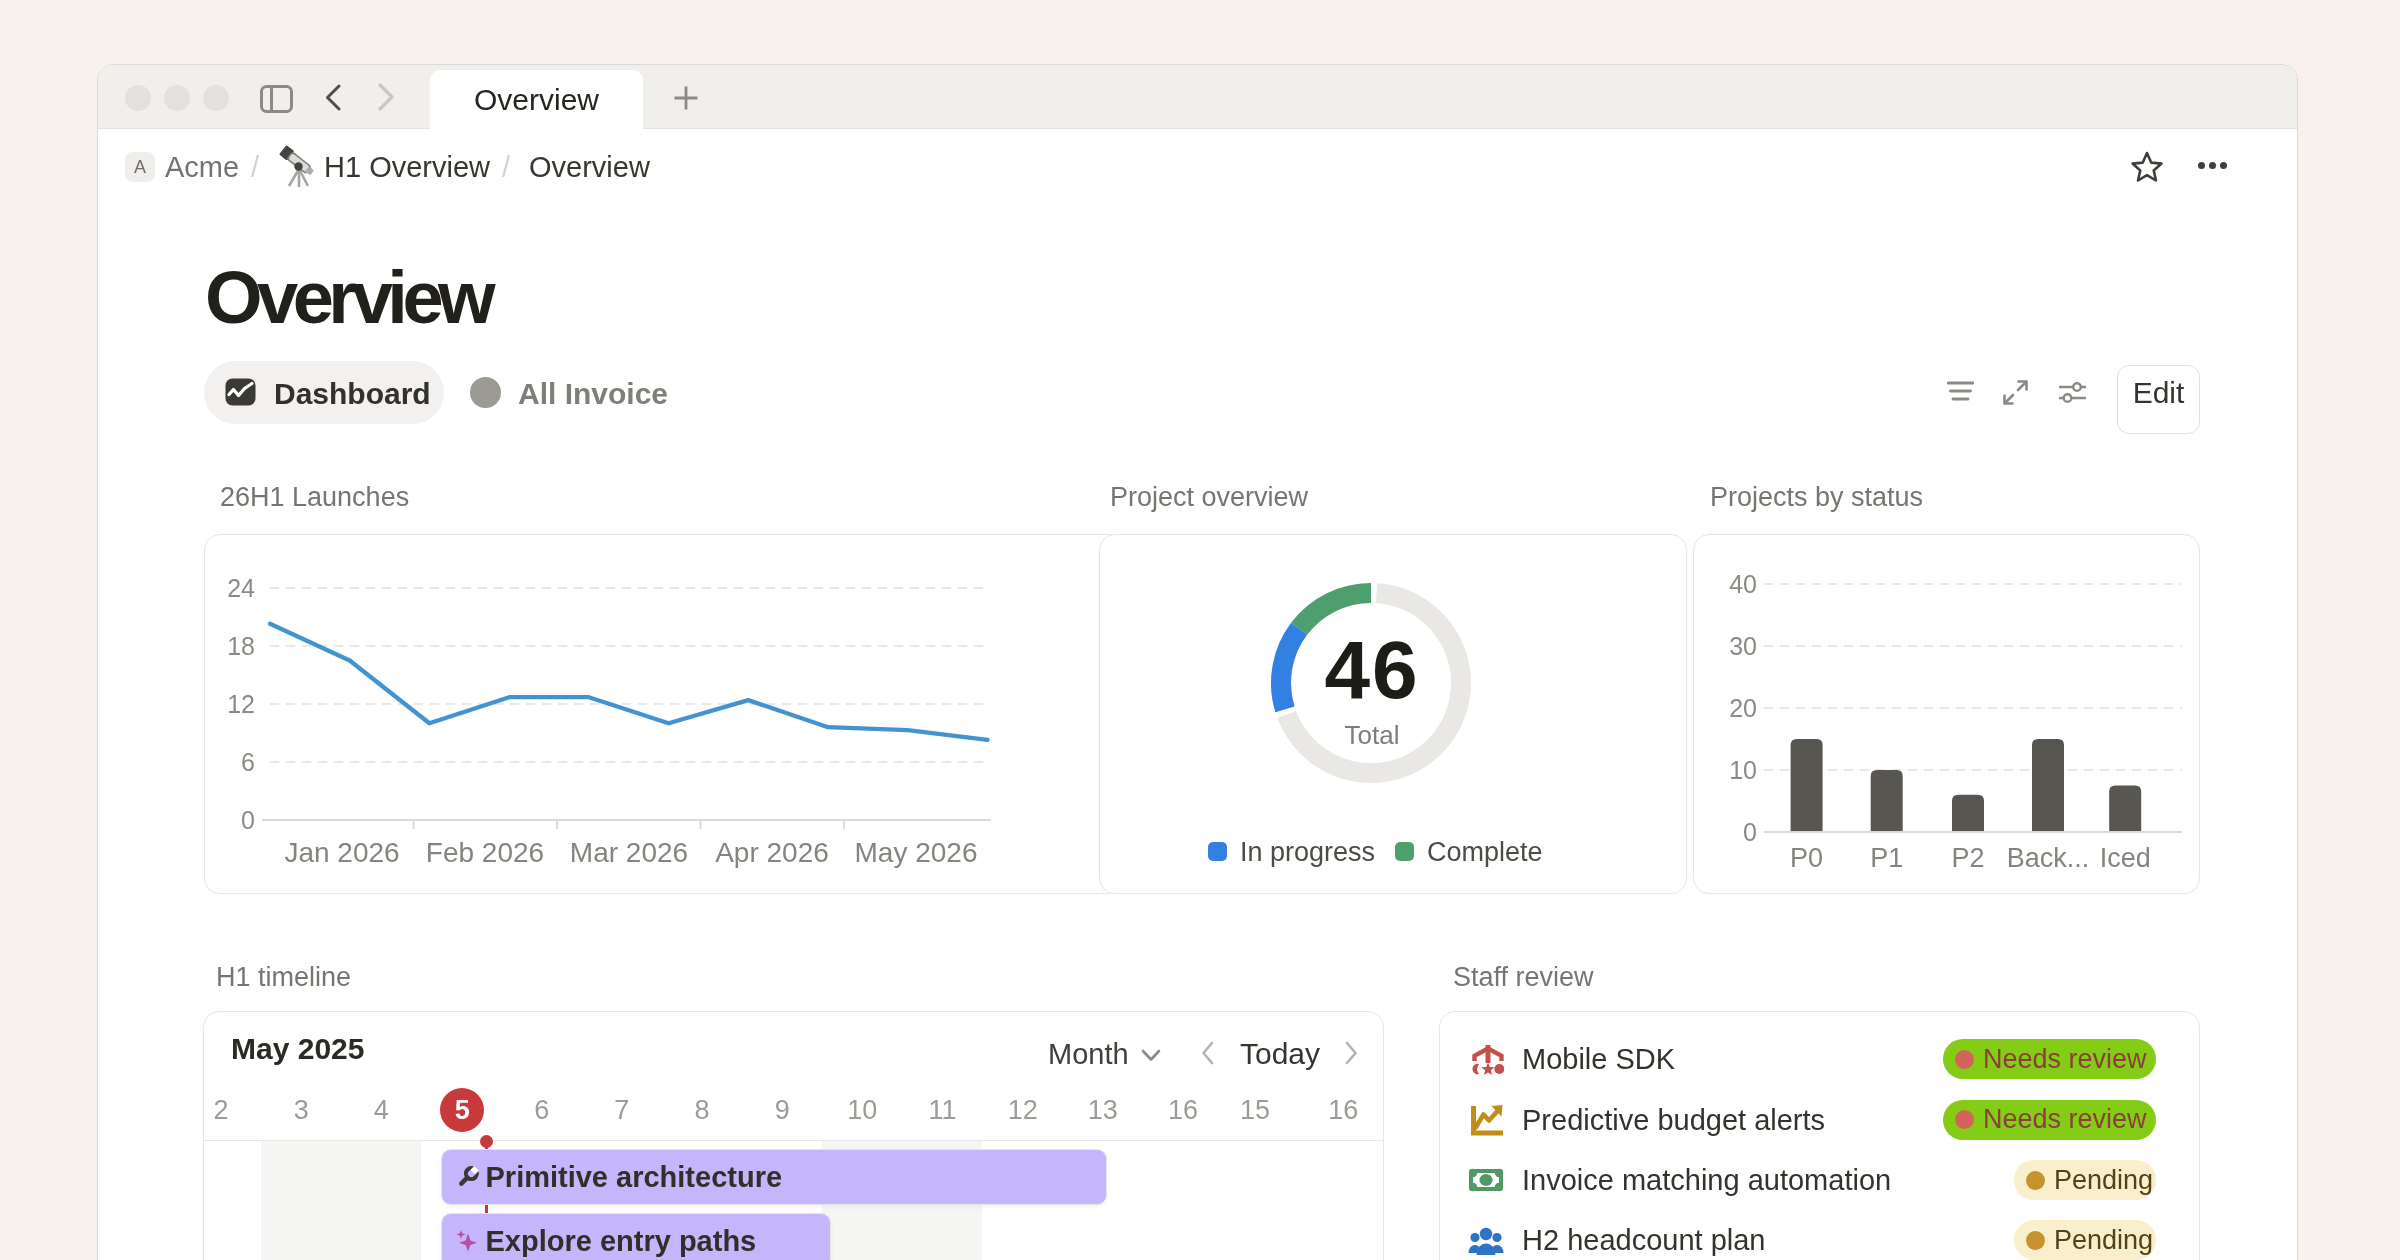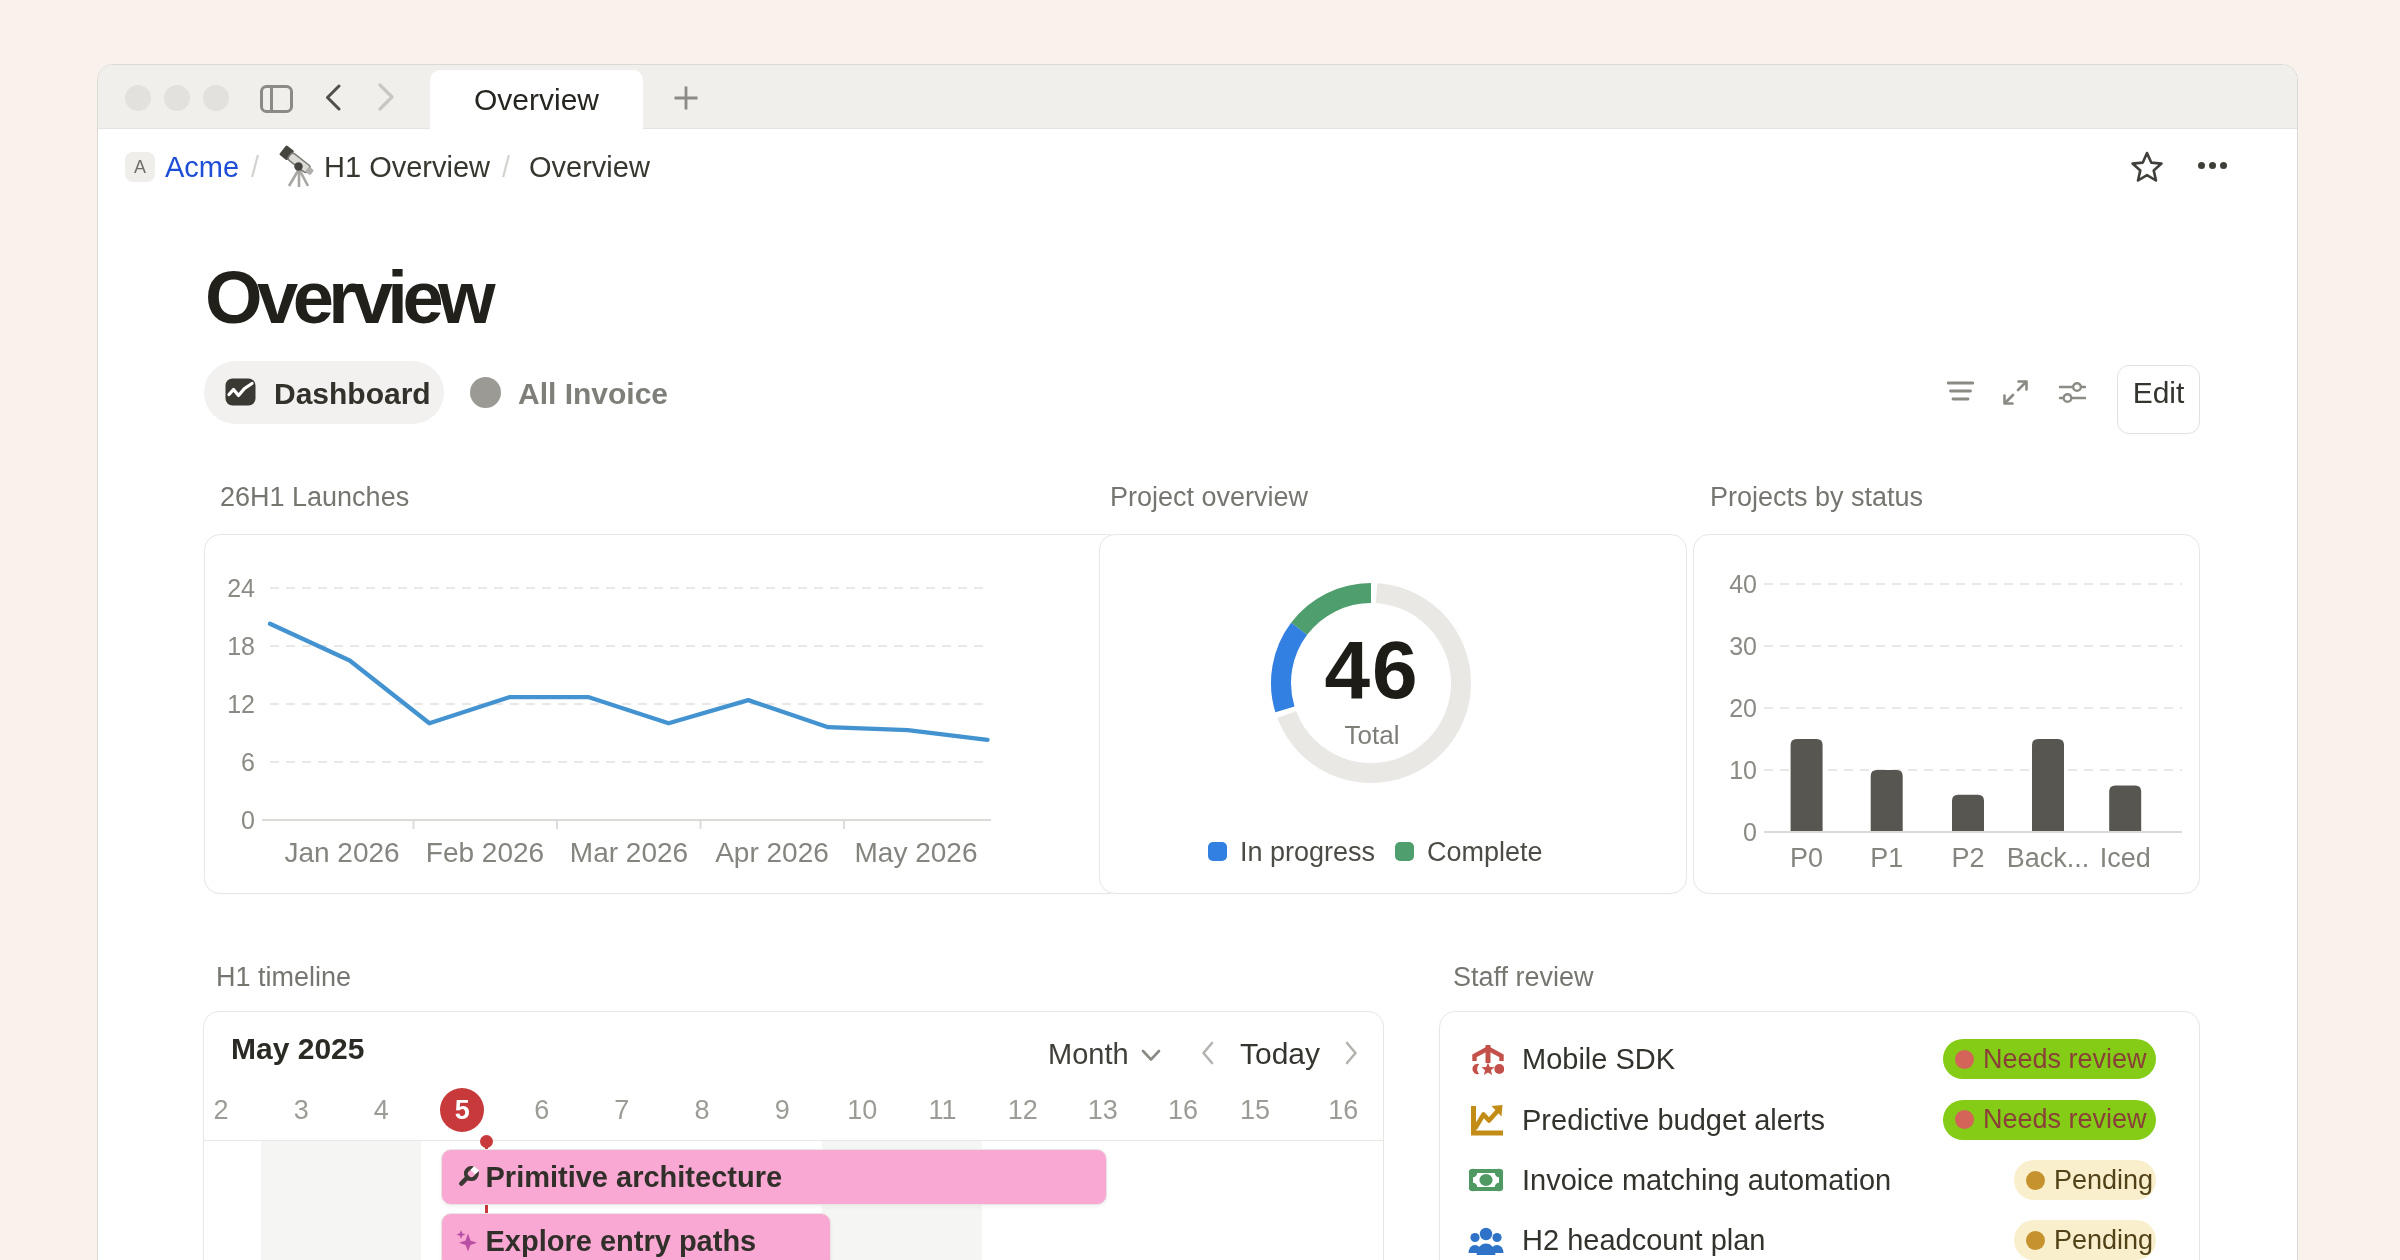--- a/index.html
+++ b/index.html
@@ -14,21 +14,21 @@
 
 #titlebar { position:absolute; left:0; top:0; width:100%; height:64px; background:#f1efec; border-bottom:1px solid #e6e4e1; }
 .tl { position:absolute; top:20px; width:26px; height:26px; border-radius:50%; background:#e3e1de; }
 #tab { position:absolute; left:332px; top:5px; width:213px; height:61px; background:#fff; border-radius:10px 10px 0 0; text-align:center; line-height:60px; font-size:30px; font-weight:500; color:#26251f; }
 
 .card { position:absolute; background:#fff; border:1.4px solid #e9e7e4; border-radius:16px; box-shadow:0 1px 2px rgba(0,0,0,0.02); }
 .sectitle { position:absolute; font-size:27px; font-weight:500; color:#76756f; }
 .crumbtxt { top:86px; font-size:29px; line-height:32px; }
 .dot3 { position:absolute; top:0; width:7px; height:7px; border-radius:50%; background:#3f3e38; }
 .dayrow { top:84px; width:30px; text-align:center; font-size:27px; color:#9c9b95; line-height:28px; }
-.evbar { position:absolute; height:56px; background:#f9a8d4; border:1.4px solid #e8e6e3; border-radius:10px; box-shadow:0 2px 4px rgba(0,0,0,0.05); display:flex; align-items:center; font-size:29px; font-weight:600; color:#312f29; white-space:nowrap; overflow:hidden; }
+.evbar { position:absolute; height:56px; background:#c4b5fd; border:1.4px solid #e8e6e3; border-radius:10px; box-shadow:0 2px 4px rgba(0,0,0,0.05); display:flex; align-items:center; font-size:29px; font-weight:600; color:#312f29; white-space:nowrap; overflow:hidden; }
 .stafftxt { left:82px; font-size:29px; font-weight:500; color:#33322c; line-height:32px; }
 .pill-red, .pill-yellow { height:40px; border-radius:20px; display:flex; align-items:center; font-size:27px; white-space:nowrap; }
 .pill-red { left:503px; width:213px; background:#84cc16; color:#8a3f39; }
 .pill-yellow { left:574px; width:142px; background:#faefcd; color:#514218; }
 .pdot { width:19px; height:19px; border-radius:50%; margin:0 9px 0 12px; flex:none; }
 </style>
 </head>
 <body>
 <div id="win">
   <div id="titlebar">
@@ -46,21 +46,21 @@
       <polyline points="4,2 16,14 4,26" fill="none" stroke="#c9c7c3" stroke-width="3.2" stroke-linecap="round" stroke-linejoin="round"></polyline>
     </svg>
     <div id="tab">Overview</div>
     <svg class="abs" style="left:575px; top:20px;" width="26" height="26" viewBox="0 0 26 26">
       <line x1="13" y1="1.5" x2="13" y2="24.5" stroke="#8b8a84" stroke-width="2.8"></line>
       <line x1="1.5" y1="13" x2="24.5" y2="13" stroke="#8b8a84" stroke-width="2.8"></line>
     </svg>
   </div>
 
   <div class="abs" style="left:27px; top:87px; width:30px; height:30px; background:#efeeeb; border-radius:8px; text-align:center; line-height:30px; font-size:18px; font-weight:500; color:#6f6e68;">A</div>
-  <div class="abs crumbtxt" style="left:67px; color:#1d4ed8;">Acme</div>
+  <div class="abs crumbtxt" style="left:67px; color:#737373;">Acme</div>
   <div class="abs crumbtxt" style="left:153px; color:#d5d3cf;">/</div>
   <svg class="abs" style="left:180px; top:80px;" width="42" height="44" viewBox="0 0 42 44">
     <line x1="21" y1="24" x2="11" y2="41" stroke="#a8a6a2" stroke-width="2.6"></line>
     <line x1="21" y1="24" x2="21" y2="42" stroke="#a8a6a2" stroke-width="2.6"></line>
     <line x1="21" y1="24" x2="30" y2="41" stroke="#a8a6a2" stroke-width="2.6"></line>
     <g transform="rotate(38 20 16)">
       <rect x="1" y="10.5" width="10" height="12" rx="1.5" fill="#45443f"></rect>
       <rect x="10" y="12.5" width="24" height="8.5" rx="3" fill="#dcdad6" stroke="#7b7a75" stroke-width="1.5"></rect>
       <rect x="32" y="13.5" width="6.5" height="6.5" rx="1.5" fill="#b0aeaa"></rect>
     </g>

